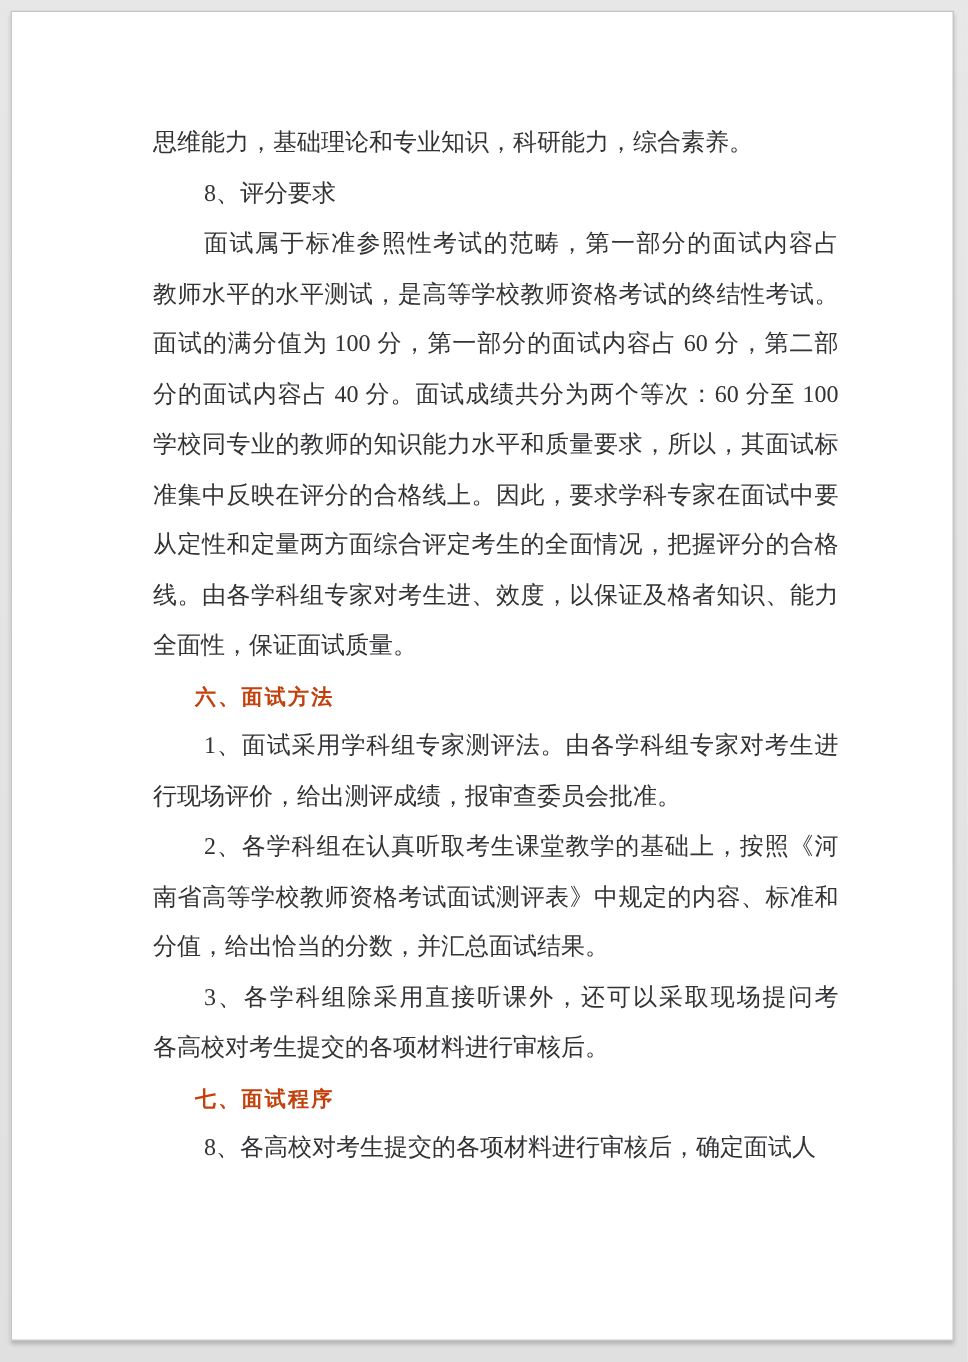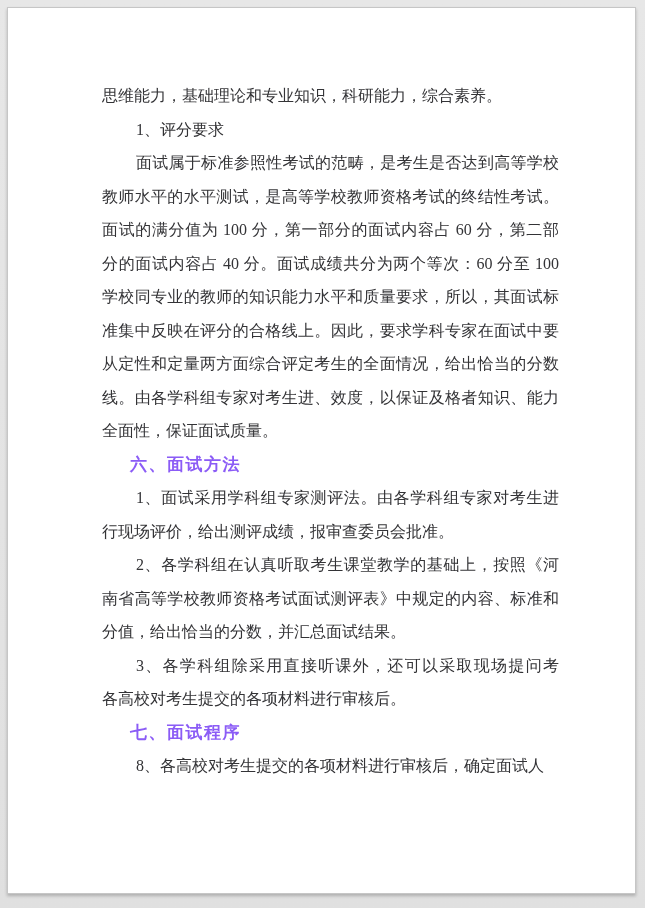--- a/index.html
+++ b/index.html
@@ -46,41 +46,41 @@
     text-align: justify;
     text-align-last: justify;
     text-justify: inter-character;
   }
   .line.indent {
     padding-left: 34px;
   }
   .line.heading {
     font-family: "Liberation Sans", "DejaVu Sans", sans-serif;
     font-weight: bold;
-    font-size: 17px;
+    font-size: 14px;
     letter-spacing: 1.5px;
-    color: #8b5cf6;
+    color: #c2410c;
     padding-left: 28px;
   }
 </style>
 </head>
 <body>
 
 <div class="viewport">
   <div class="page">
     <div class="doc-body">
         <div class="line">思维能力，基础理论和专业知识，科研能力，综合素养。</div>
-        <div class="line indent">1、评分要求</div>
-        <div class="line indent justify">面试属于标准参照性考试的范畴，是考生是否达到高等学校</div>
+        <div class="line indent">8、评分要求</div>
+        <div class="line indent justify">面试属于标准参照性考试的范畴，第一部分的面试内容占</div>
         <div class="line justify">教师水平的水平测试，是高等学校教师资格考试的终结性考试。</div>
         <div class="line justify">面试的满分值为 100 分，第一部分的面试内容占 60 分，第二部</div>
         <div class="line justify">分的面试内容占 40 分。面试成绩共分为两个等次：60 分至 100</div>
         <div class="line justify">学校同专业的教师的知识能力水平和质量要求，所以，其面试标</div>
         <div class="line justify">准集中反映在评分的合格线上。因此，要求学科专家在面试中要</div>
-        <div class="line justify">从定性和定量两方面综合评定考生的全面情况，给出恰当的分数</div>
+        <div class="line justify">从定性和定量两方面综合评定考生的全面情况，把握评分的合格</div>
         <div class="line justify">线。由各学科组专家对考生进、效度，以保证及格者知识、能力的</div>
         <div class="line">全面性，保证面试质量。</div>
         <div class="line heading">六、面试方法</div>
         <div class="line indent justify">1、面试采用学科组专家测评法。由各学科组专家对考生进</div>
         <div class="line">行现场评价，给出测评成绩，报审查委员会批准。</div>
         <div class="line indent justify">2、各学科组在认真听取考生课堂教学的基础上，按照《河</div>
         <div class="line justify">南省高等学校教师资格考试面试测评表》中规定的内容、标准和</div>
         <div class="line">分值，给出恰当的分数，并汇总面试结果。</div>
         <div class="line indent justify">3、各学科组除采用直接听课外，还可以采取现场提问考生、</div>
         <div class="line">各高校对考生提交的各项材料进行审核后。</div>

